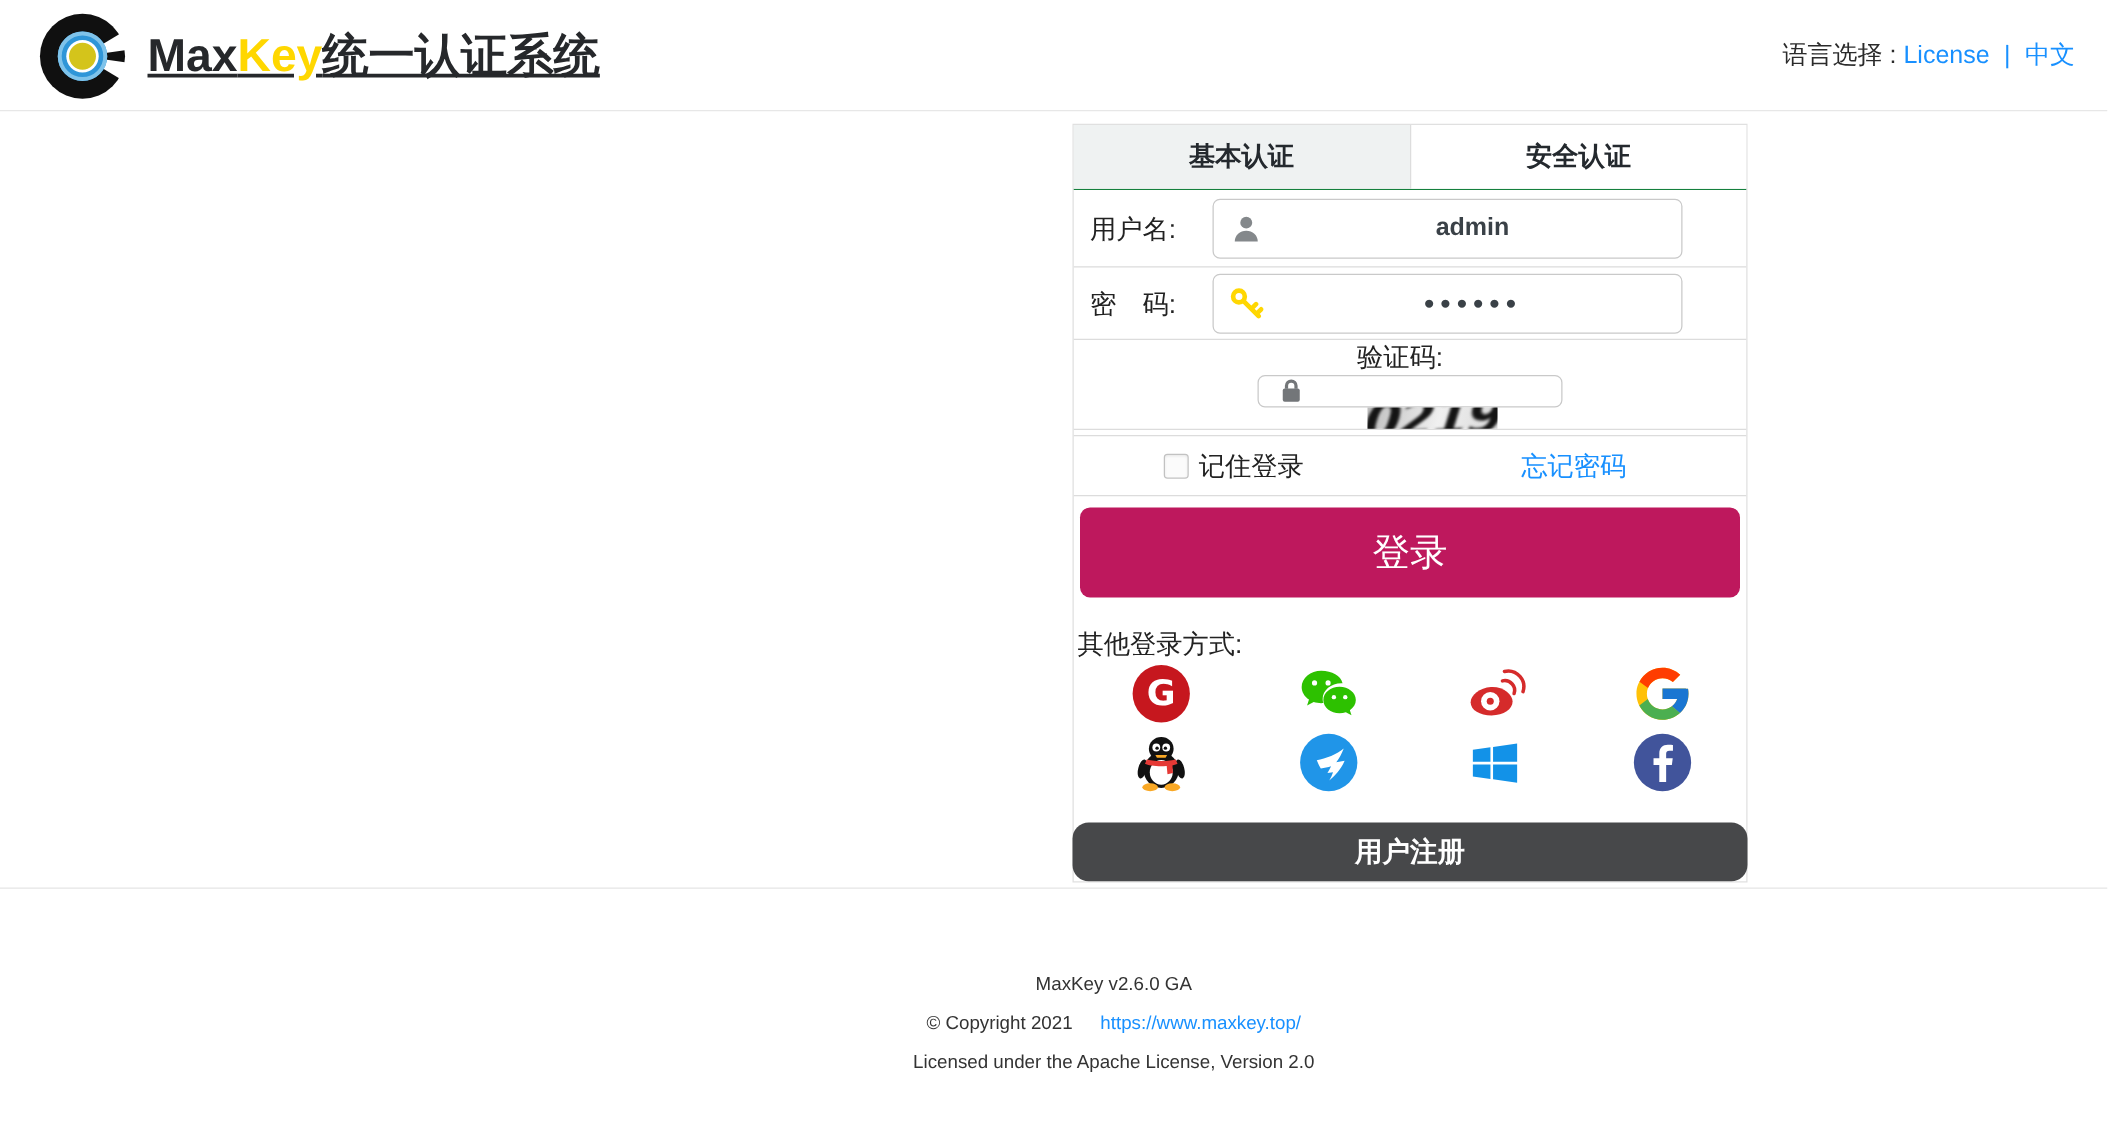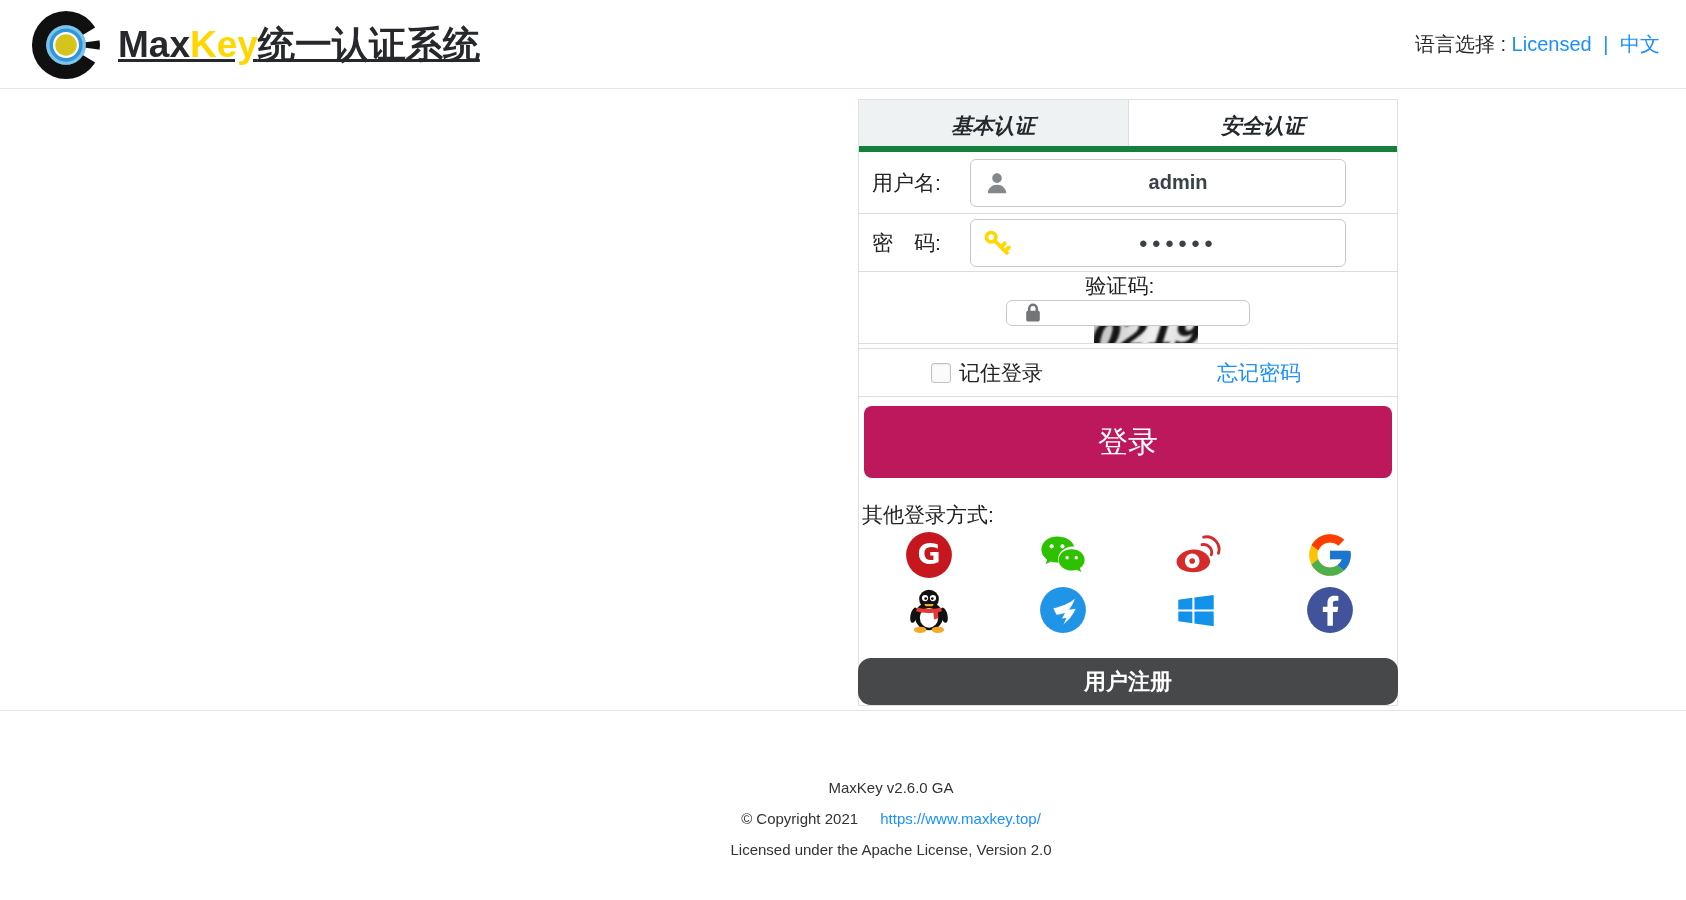--- a/index.html
+++ b/index.html
@@ -15,21 +15,21 @@
            font-size:37px; font-weight:bold; color:#26282b; white-space:nowrap;text-decoration:underline; }
   .brand .key { color:#ffd700; }
   .lang { position:absolute; right:26px; top:0; height:89px; line-height:89px;
           font-size:20px; color:#2b2b2b; white-space:nowrap; }
   .lang a { color:#1890ff; text-decoration:none; }
   .lang .sep { color:#1890ff; padding:0 6px; }
 
   
   .login-box { position:absolute; left:858px; top:99px; width:540px; height:607px;
                background:#fff; border:1px solid #e0e0e0; }
-  .tabs { display:flex; height:52px; border-bottom:6px solid #15803d;font-style:italic; }
+  .tabs { display:flex; height:52px; border-bottom:1px solid #15803d; }
   .tab { flex:1; text-align:center; line-height:52px; font-size:21px; font-weight:bold;
          color:#24292e; background:#fff; cursor:pointer; }
   .tab.active { background:#eff2f2; }
   .tab.inactive { border-left:1px solid #ddd; }
 
   .frow { display:flex; align-items:center; border-bottom:1px solid #dcdcdc; }
   .frow-user { height:62px; } .frow-pass { height:58px; } .frow-captcha { height:72px;flex-direction:column; }
   .rspacer { height:4px; }
   .flabel { width:111px; padding-left:13px; font-size:21px; color:#222; white-space:pre; }
   .ibox { height:48px; border:1px solid #c9c9c9; border-radius:6px; background:#fff;
@@ -86,21 +86,21 @@
     <path d="M24 24 L49 9 L49 20.5 Z" fill="#fff"></path>
     <path d="M24 24 L49 27.5 L49 39 Z" fill="#fff"></path>
     <circle cx="24" cy="24" r="12.5" fill="#2f96d8"></circle>
     <circle cx="24" cy="24" r="11.5" fill="none" stroke="#7fc3ea" stroke-width="2"></circle>
     <circle cx="24" cy="24" r="8.2" fill="#fff"></circle>
     <circle cx="24" cy="24" r="6.8" fill="#d4c41b"></circle>
   </svg>
   <div class="brand"><span>Max</span><span class="key">Key</span><span>统一认证系统</span></div>
   <div class="lang">
     <span>语言选择 :</span>
-    <a href="#">Licensed</a>
+    <a href="#">License</a>
     <span class="sep">|</span>
     <a href="#">中文</a>
   </div>
 </div>
 
 <div class="login-box">
 
   <div class="tabs">
     <div class="tab active">基本认证</div>
     <div class="tab inactive">安全认证</div>

